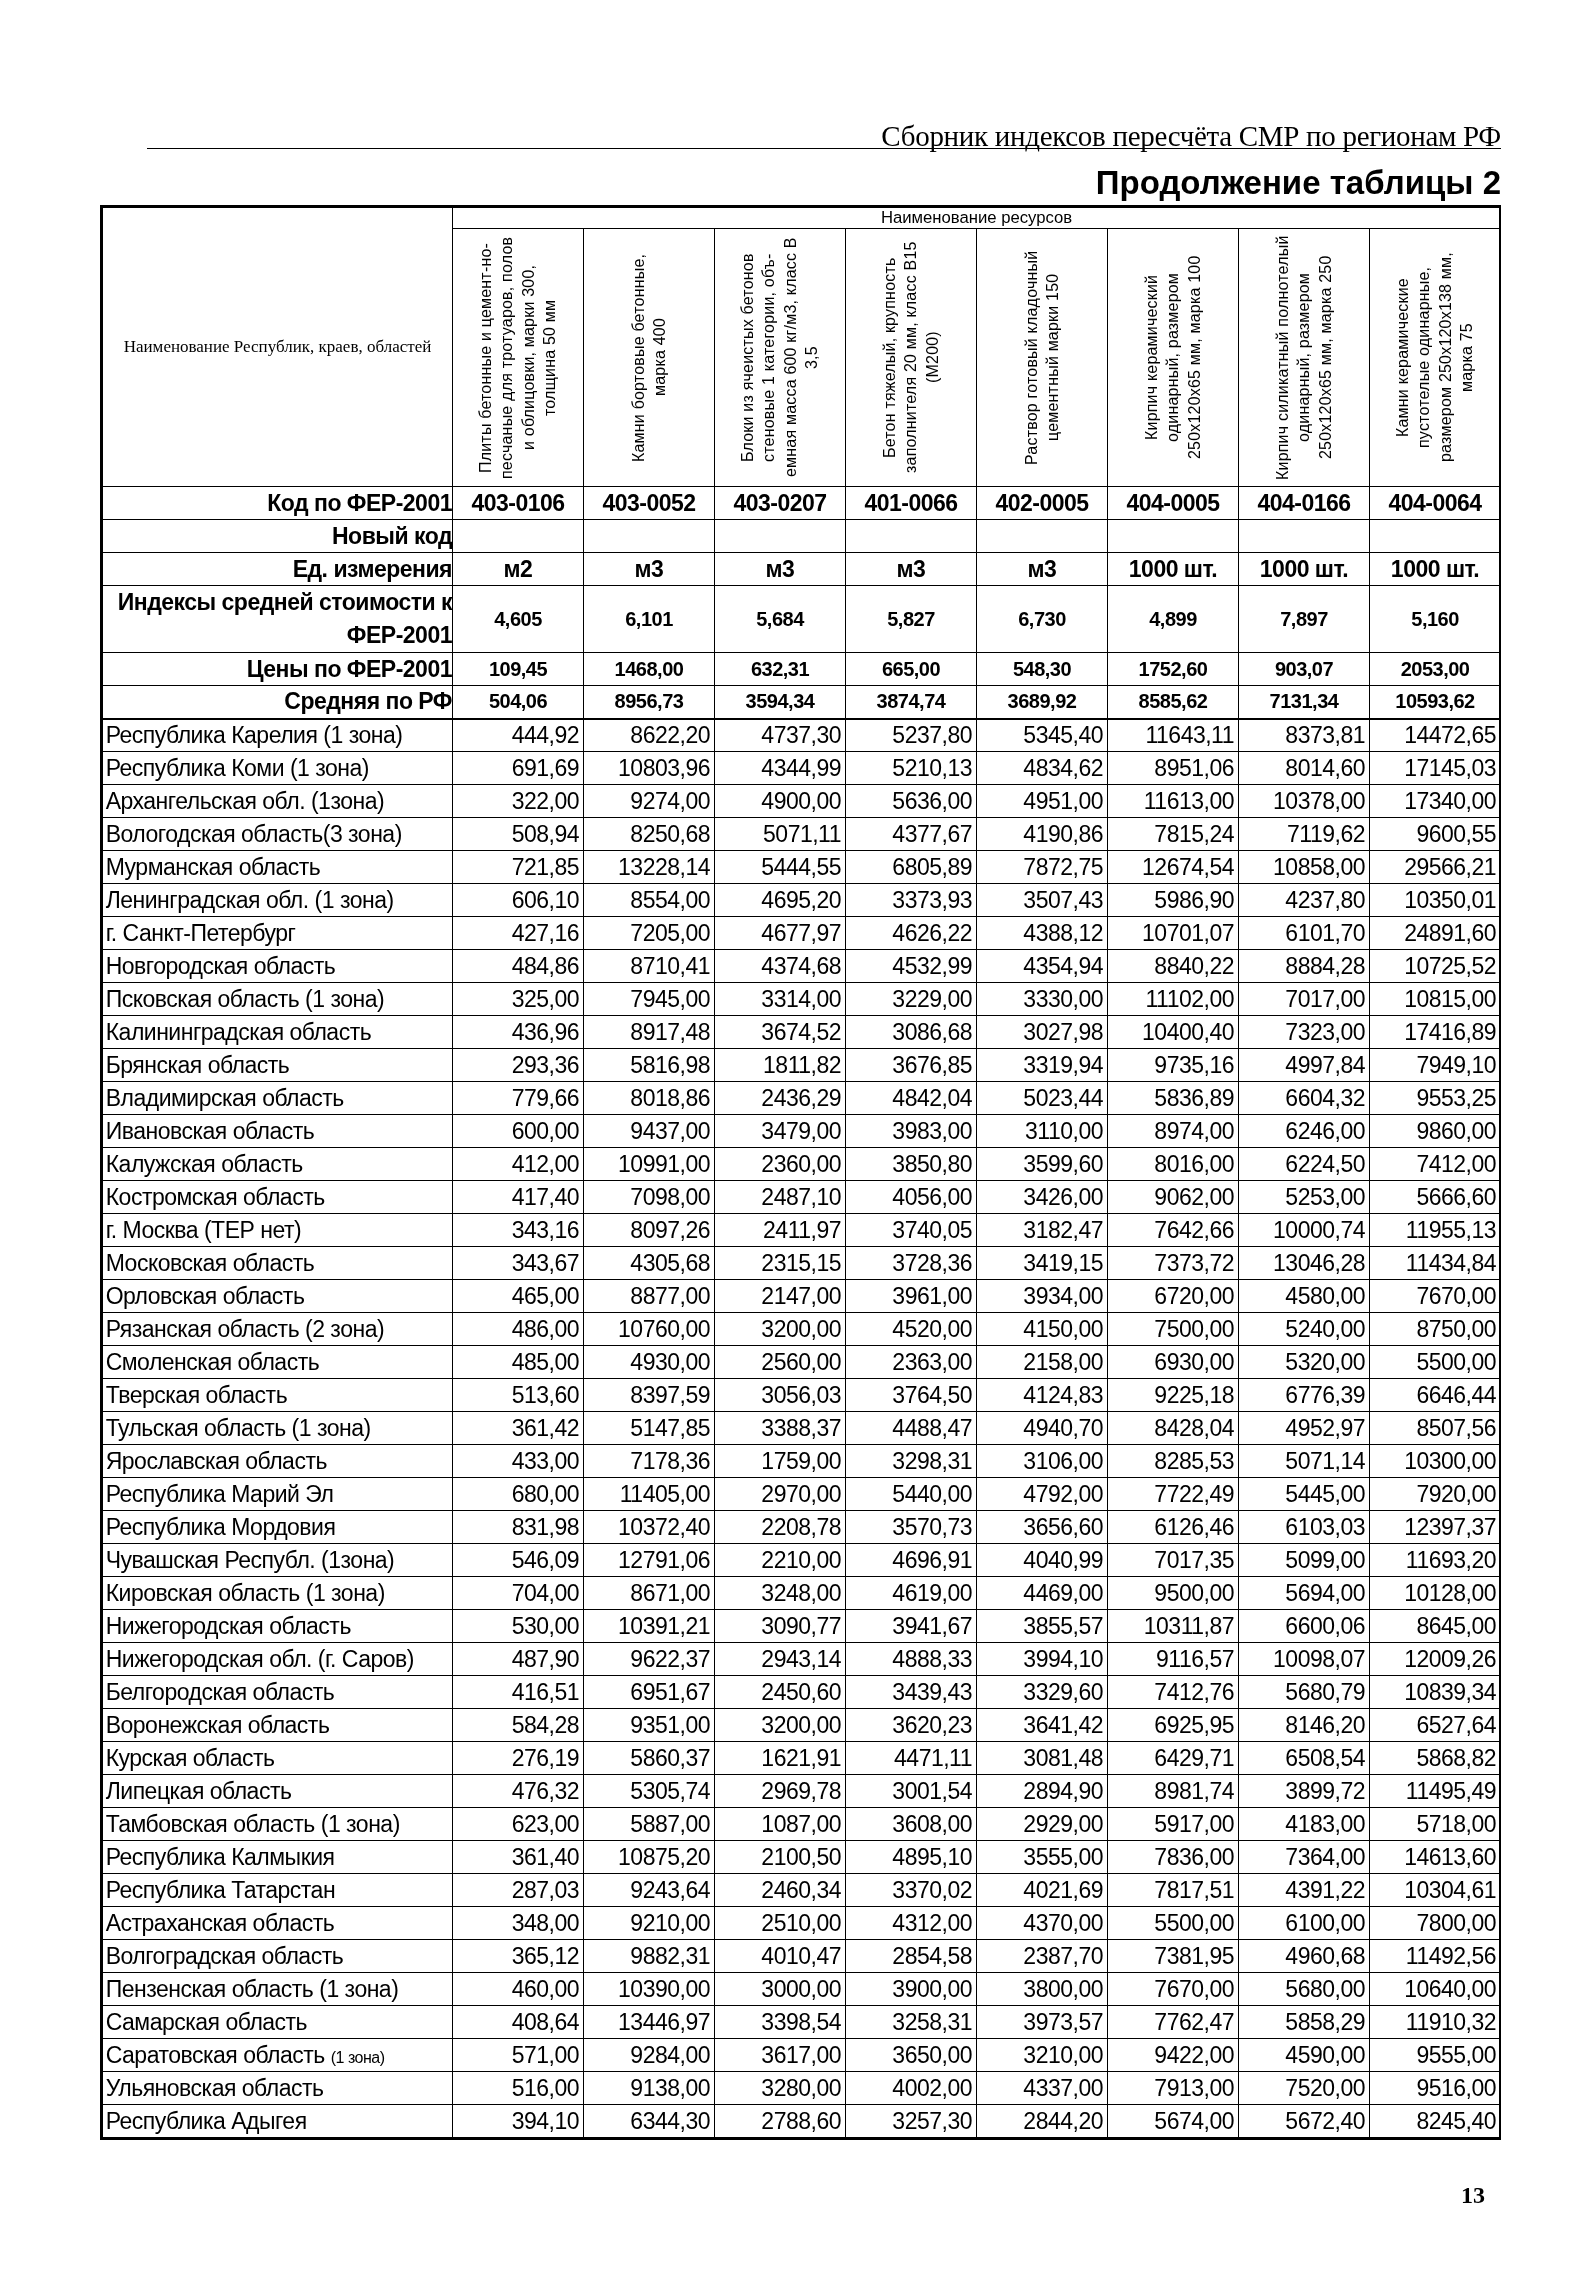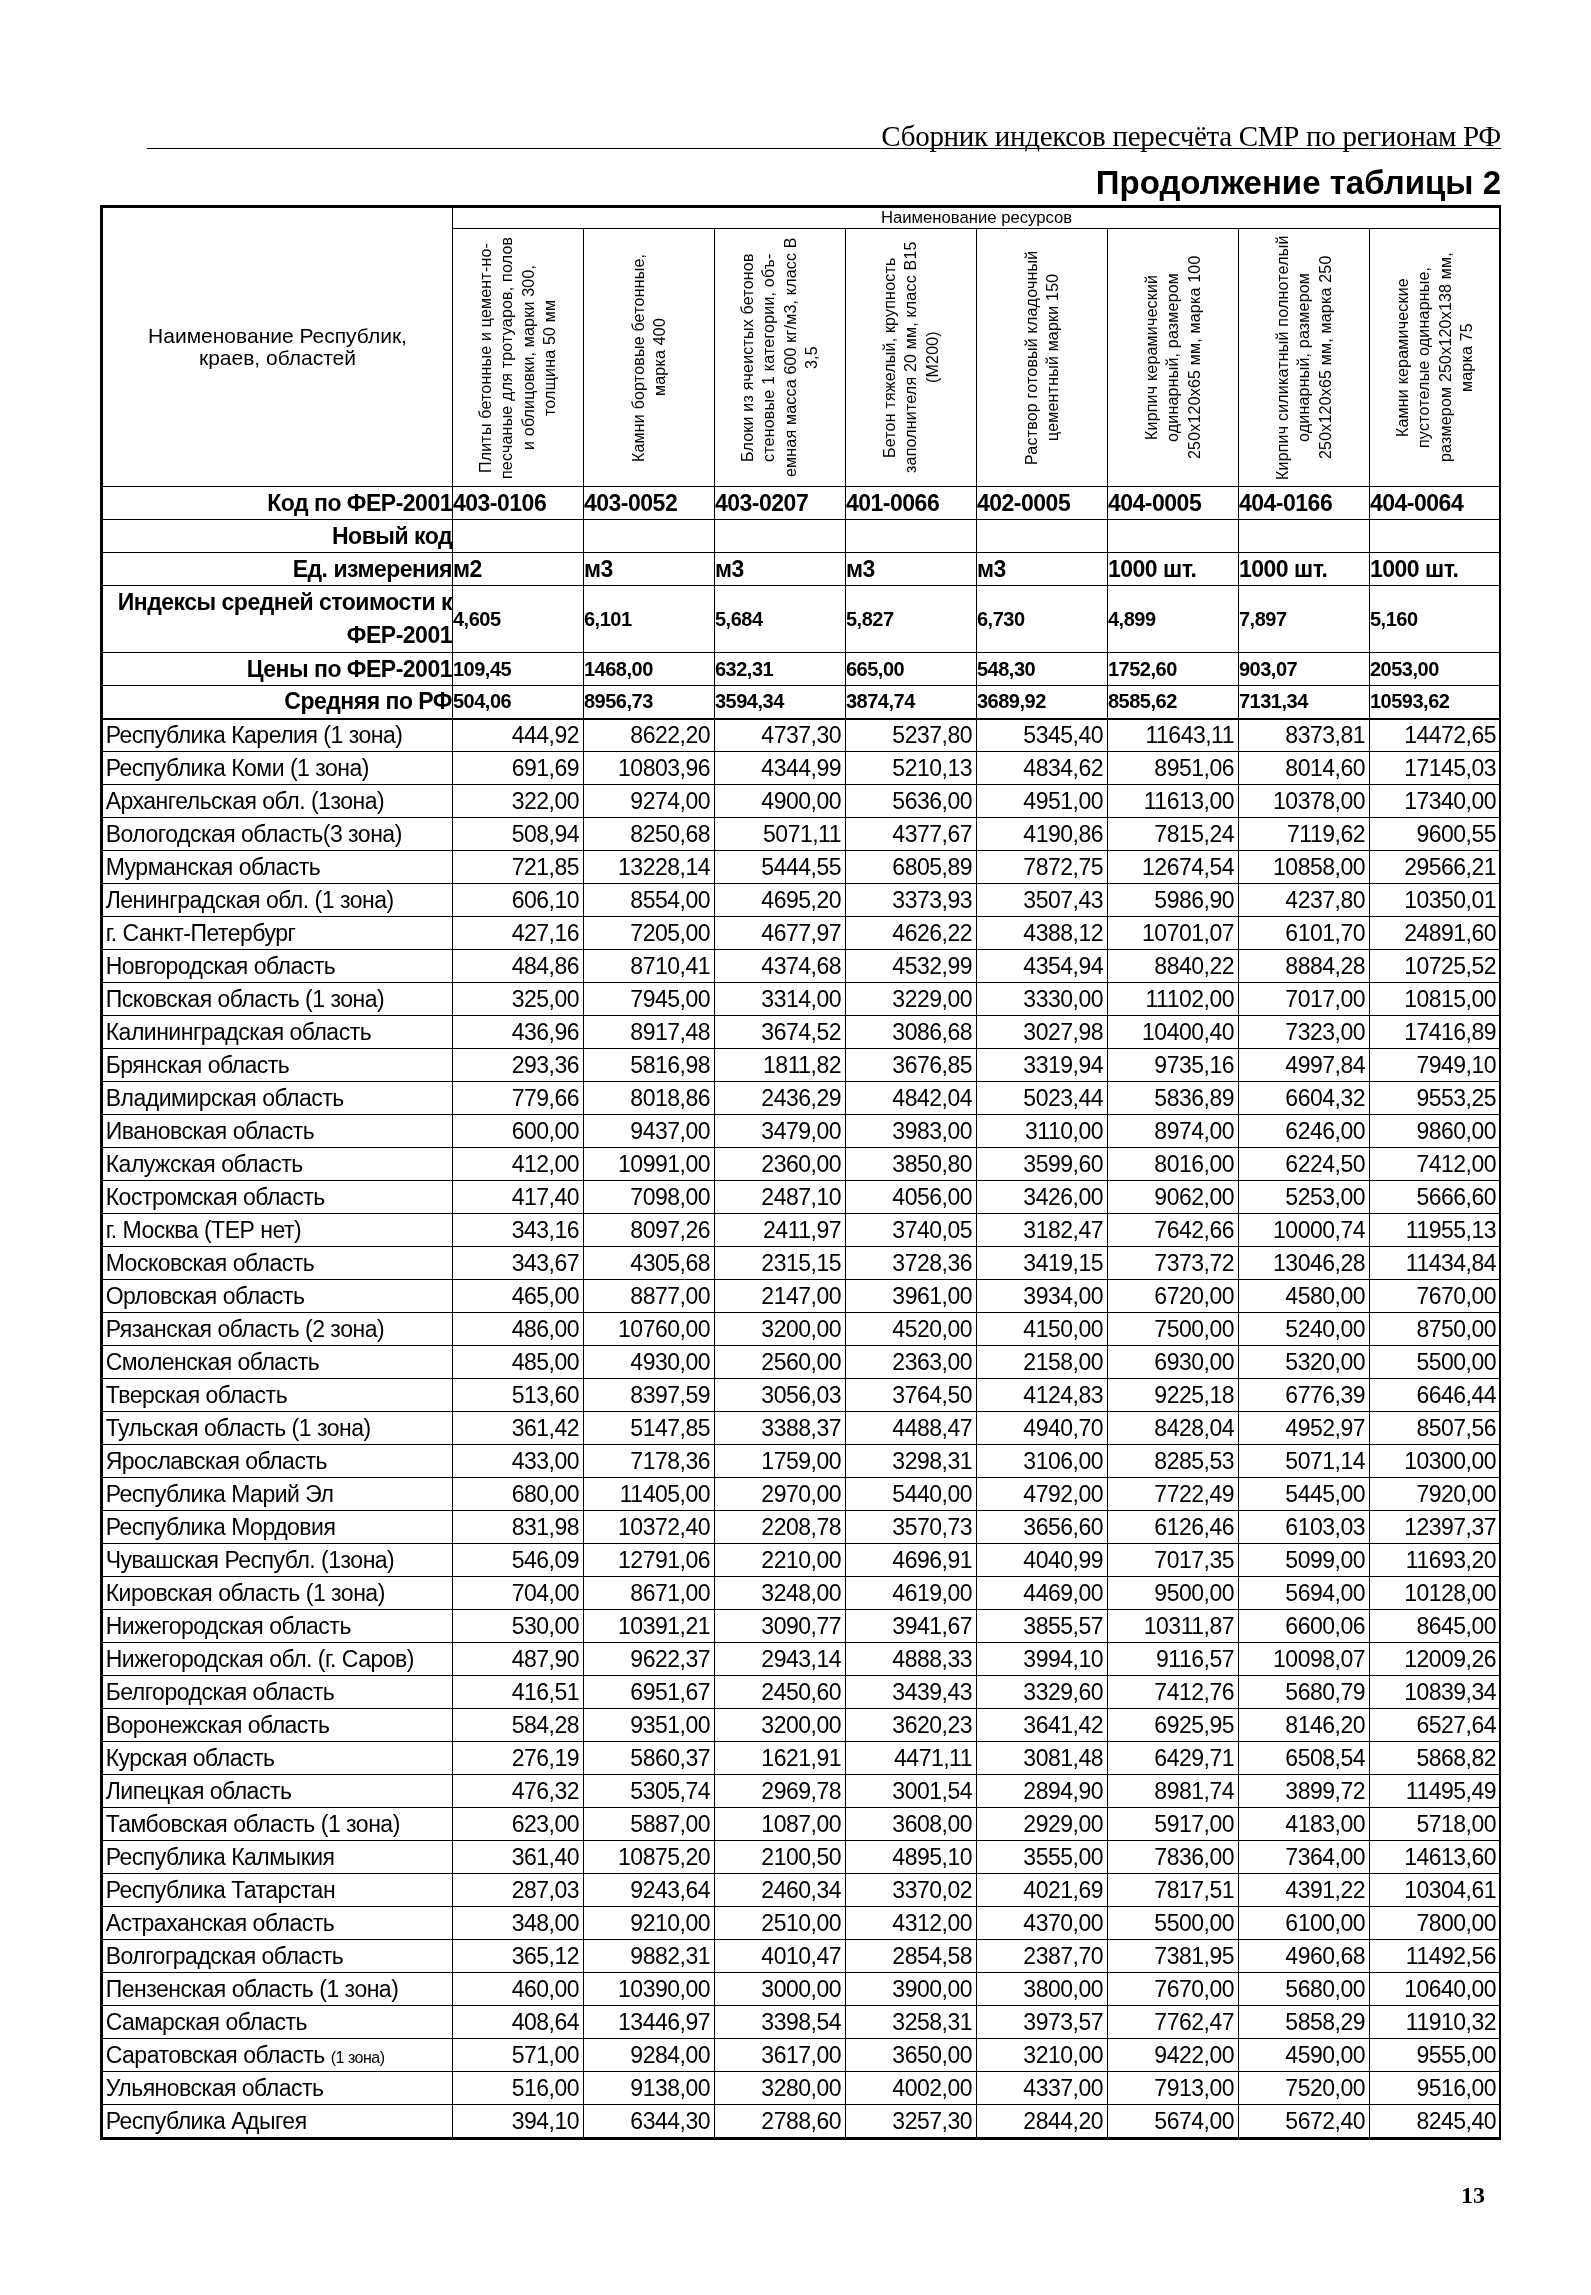--- a/index.html
+++ b/index.html
@@ -5,27 +5,27 @@
   html, body { margin: 0; padding: 0; background: #ffffff; }
   body { width: 1591px; height: 2295px; position: relative; overflow: hidden; color: #000; font-family: "Liberation Sans", sans-serif; }
   .running-head { position: absolute; left: 147px; top: 118px; width: 1354px; text-align: right; font-family: "Liberation Serif", serif; font-size: 29px; line-height: 37px; letter-spacing: -0.3px; }
   .running-rule { position: absolute; left: 147px; top: 148px; width: 1354px; height: 0; border-top: 1.3px solid #000; }
   .continuation { position: absolute; left: 147px; top: 165px; width: 1354px; text-align: right; font-family: "Liberation Sans", sans-serif; font-weight: bold; font-size: 33px; line-height: 35px; }
   .table-wrap { position: absolute; left: 100px; top: 205px; width: 1401px; border: 2px double #000; box-sizing: border-box; }
   table { border-collapse: collapse; width: 100%; table-layout: fixed; }
   col.c-name { width: 350px; }
   col.c-val { width: 131px; }
   td, th { border: 1px solid #000; padding: 0; box-sizing: border-box; font-weight: normal; }
-  th.region-head { font-size: 21px; line-height: 22px; text-align: center; vertical-align: middle; padding: 0 13.4px; }
+  th.region-head { font-size: 17px; line-height: 30px; text-align: center; vertical-align: middle; padding: 0 13.4px; font-family: Liberation Serif, serif; }
   th.group-head { height: 16px; font-size: 16.7px; text-align: center; vertical-align: middle; }
   th.res-head { height: 258px; vertical-align: middle; padding: 0; }
   .vtext { writing-mode: vertical-rl; transform: rotate(180deg); font-size: 16px; line-height: 21.4px; text-align: center; margin: 0 auto; max-height: 249px; letter-spacing: 0.2px; }
   tr.meta td { font-weight: bold; font-size: 23px; letter-spacing: -0.5px; height: 33px; }
   tr.meta td.lbl { padding-left: 2.7px; text-align: right; }
-  tr.meta td.v { text-align: left; margin-top: 8px; }
+  tr.meta td.v { text-align: center; margin-top: 8px; }
   tr.meta.tall td { height: 56px; line-height: 33px; }
   tr.meta.tall td.v { font-size: 20px; }
   tr.meta.price td.v { font-size: 20px; }
   tr.meta.avg td.v { font-size: 20px; }
   tr.meta.sep td { border-bottom: 2px double #000; }
   tr.row td { height: 33px; font-size: 23px; letter-spacing: -0.5px; }
   tr.row td.lbl { padding-left: 2.7px; white-space: nowrap; overflow: hidden; }
   tr.row td.lbl .small { font-size: 16px; }
   tr.row td.v { text-align: right; padding-right: 4px; }
   .page-number { position: absolute; left: 1461px; top: 2182px; font-family: "Liberation Serif", serif; font-weight: bold; font-size: 24px; }

